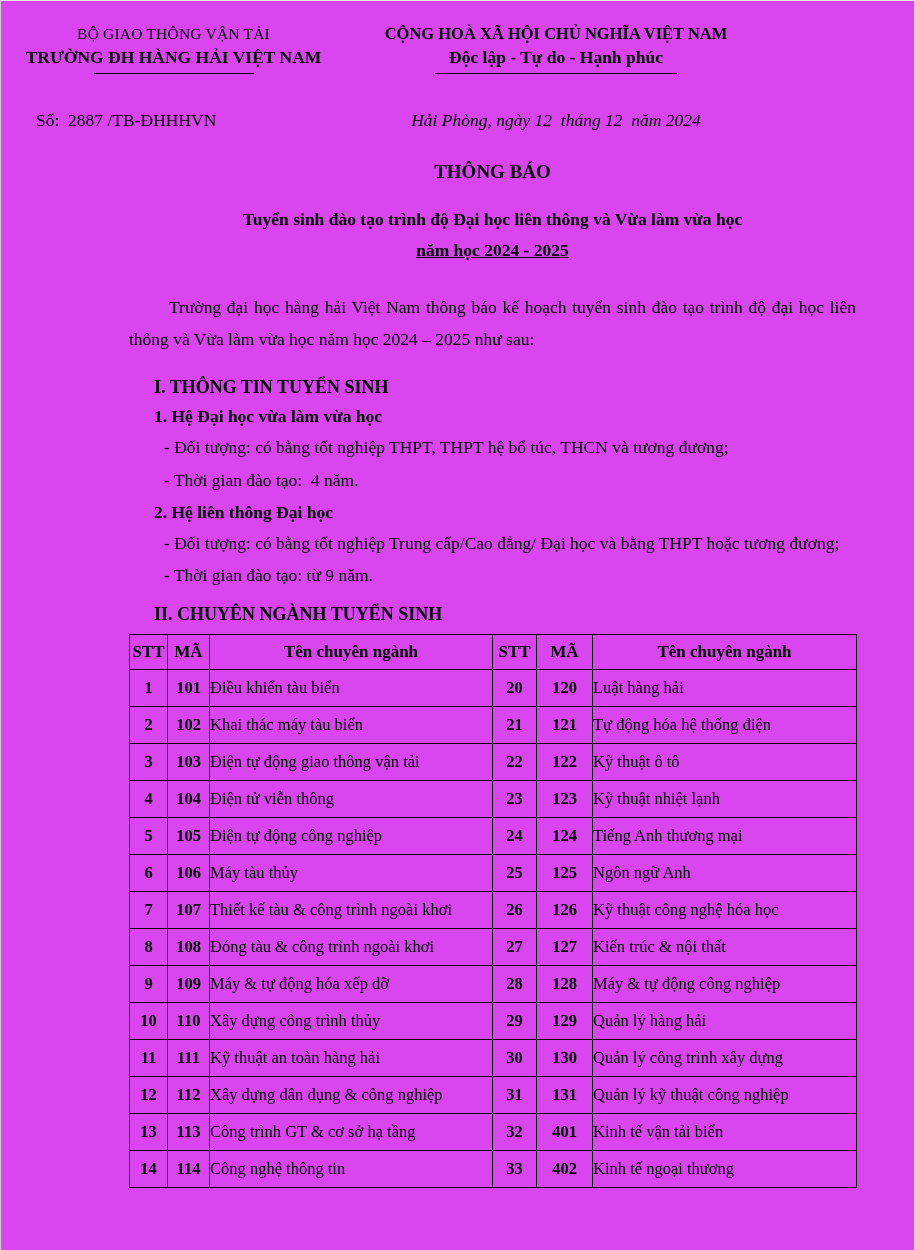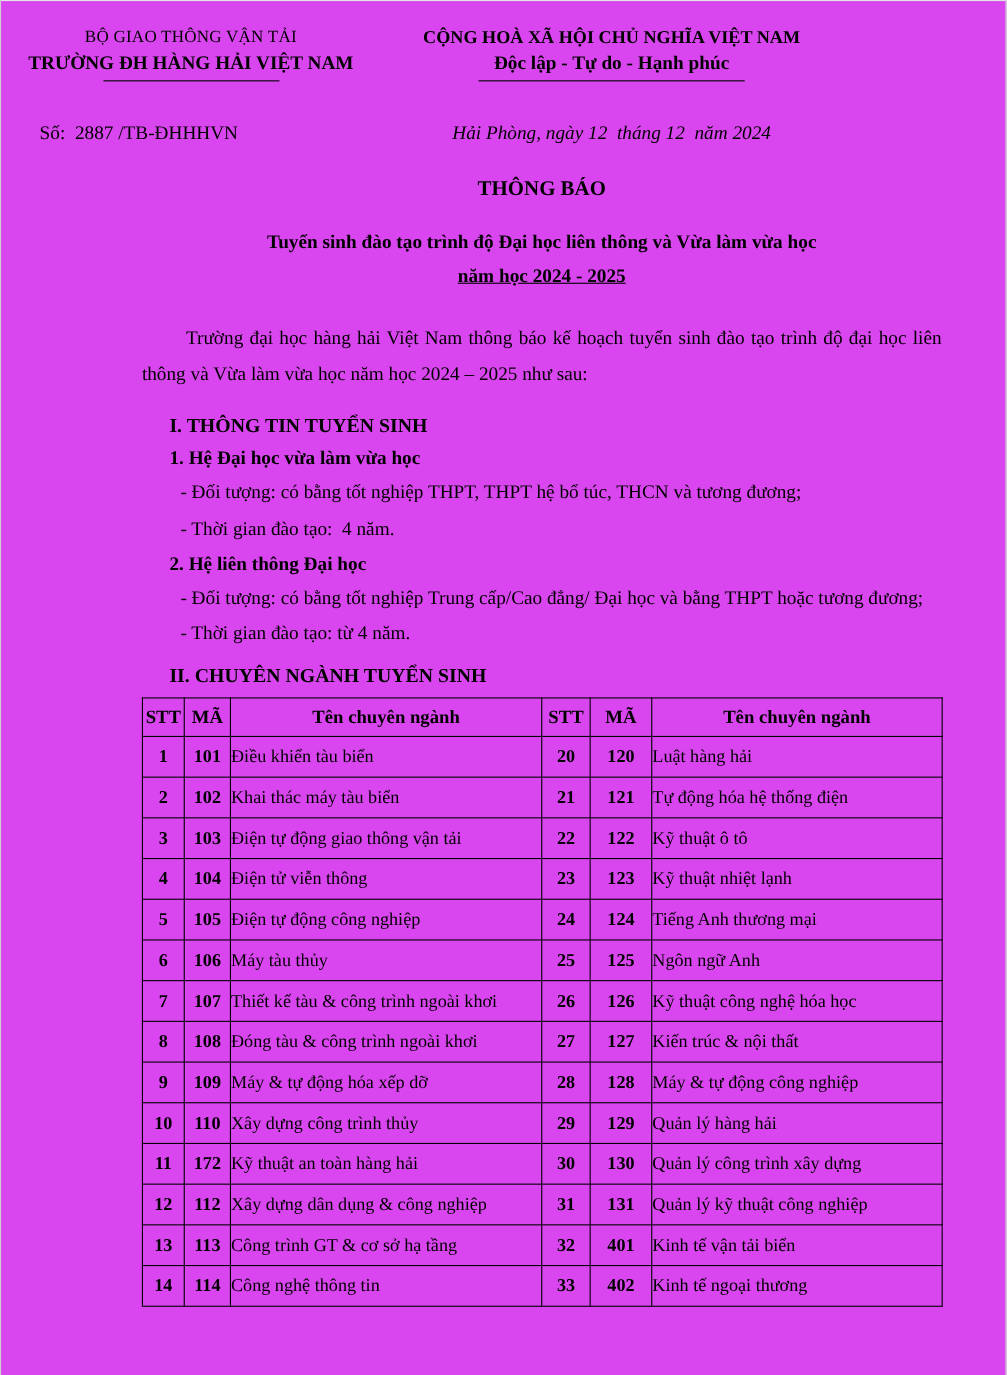--- a/index.html
+++ b/index.html
@@ -91,21 +91,21 @@
     <p class="intro">Trường đại học hàng hải Việt Nam thông báo kế hoạch tuyển sinh đào tạo trình độ đại học liên thông và Vừa làm vừa học năm học 2024 – 2025 như sau:</p>
 
     <div class="sec-heading">I. THÔNG TIN TUYỂN SINH</div>
 
     <div class="sub-heading">1. Hệ Đại học vừa làm vừa học</div>
     <div class="bullet">- Đối tượng: có bằng tốt nghiệp THPT, THPT hệ bổ túc, THCN và tương đương;</div>
     <div class="bullet">- Thời gian đào tạo:&nbsp; 4 năm.</div>
 
     <div class="sub-heading">2. Hệ liên thông Đại học</div>
     <div class="bullet wrap">- Đối tượng: có bằng tốt nghiệp Trung cấp/Cao đẳng/ Đại học và bằng THPT hoặc tương đương;</div>
-    <div class="bullet">- Thời gian đào tạo: từ 4 năm.</div>
+    <div class="bullet">- Thời gian đào tạo: từ 9 năm.</div>
 
     <div class="sec-heading">II. CHUYÊN NGÀNH TUYỂN SINH</div>
 
     <table class="majors">
       <colgroup>
         <col class="w-stt1">
           <col class="w-ma1">
           <col class="w-name1">
         <col class="w-stt2">
           <col class="w-ma2">
@@ -197,21 +197,21 @@
           <tr>
             <td class="c-stt">10</td>
             <td class="c-ma">110</td>
             <td class="c-name">Xây dựng công trình thủy</td>
             <td class="c-stt">29</td>
             <td class="c-ma">129</td>
             <td class="c-name">Quản lý hàng hải</td>
           </tr>
           <tr>
             <td class="c-stt">11</td>
-            <td class="c-ma">172</td>
+            <td class="c-ma">111</td>
             <td class="c-name">Kỹ thuật an toàn hàng hải</td>
             <td class="c-stt">30</td>
             <td class="c-ma">130</td>
             <td class="c-name">Quản lý công trình xây dựng</td>
           </tr>
           <tr>
             <td class="c-stt">12</td>
             <td class="c-ma">112</td>
             <td class="c-name">Xây dựng dân dụng &amp; công nghiệp</td>
             <td class="c-stt">31</td>

